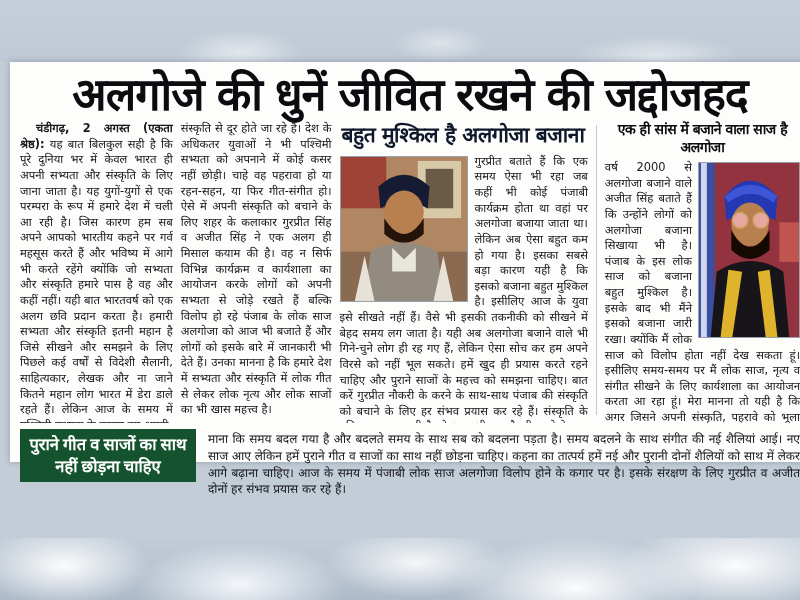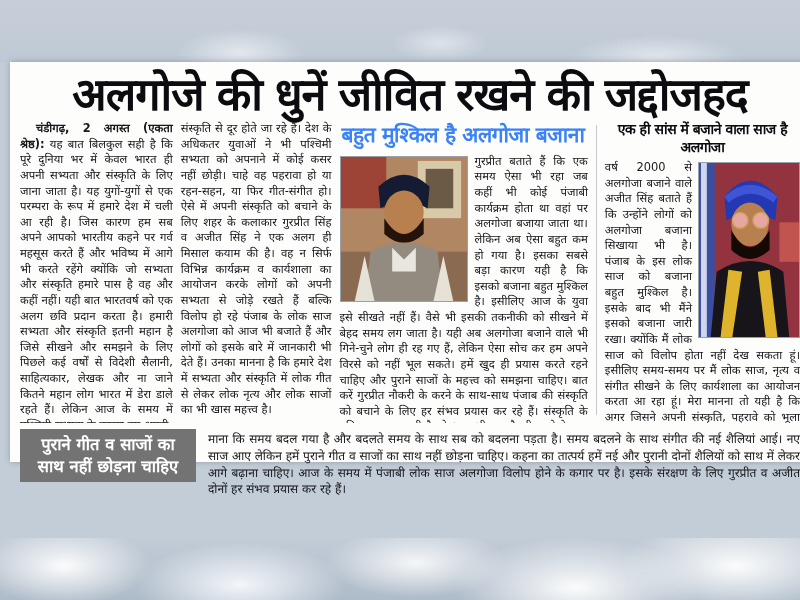--- a/index.html
+++ b/index.html
@@ -51,21 +51,21 @@
   .body-row { display:flex; gap:8px; height:302px; overflow:hidden; }
   .col { font-size:11.4px; line-height:1.37; text-align:justify; color:#17171c; }
   .col-1 { width:155px; }
   .col-2 { width:153px; }
   .col-mid { width:252px; }
   .col-right { width:198px; }
   .dateline { font-weight:700; }
   .indent { display:inline-block; width:16px; }
 
   .mid-heading {
-    font-size:21px; font-weight:800; color:#3b82f6;
+    font-size:21px; font-weight:800; color:#0f172a;
     margin:0 0 4px 2px; letter-spacing:-.5px;
   }
   .right-heading {
     font-size:14px; font-weight:800; color:#0c0c10; text-align:center;
     line-height:1.25; margin-bottom:4px; letter-spacing:-.5px;
   }
 
   .photo { border:1px solid #9aa0a8; background:#ccc; display:block; }
   .photo-gurpreet { float:left; width:128px; height:146px; margin:2px 7px 3px 0; }
   .photo-ajit { float:right; width:102px; height:176px; margin:2px 0 3px 6px; }
@@ -138,18 +138,18 @@
           <path d="M33 68 Q52 102 72 68 L72 88 Q52 106 33 88 Z" fill="#150903"></path>
           <path d="M18 110 Q52 88 86 110 L92 176 L12 176 Z" fill="#17151a"></path>
           <path d="M30 108 L22 176 L34 176 L44 110 Z" fill="#e0b32c"></path>
           <path d="M72 108 L80 176 L68 176 L60 110 Z" fill="#e0b32c"></path>
         </svg>
         <span>वर्ष 2000 से अलगोजा बजाने वाले अजीत सिंह बताते हैं कि उन्होंने लोगों को अलगोजा बजाना सिखाया भी है। पंजाब के इस लोक साज को बजाना बहुत मुश्किल है। इसके बाद भी मैंने इसको बजाना जारी रखा। क्योंकि मैं लोक साज को विलोप होता नहीं देख सकता हूं। इसीलिए समय-समय पर मैं लोक साज, नृत्य व संगीत सीखने के लिए कार्यशाला का आयोजन करता आ रहा हूं। मेरा मानना तो यही है कि अगर जिसने अपनी संस्कृति, पहरावे को भूला दिया वो इंसान ही नहीं है। आज की युवा पीढ़ी को नशे की लत को छोड़कर संस्कृति को बचाने के लिए हमारे साथ कदम से कदम मिलाना चाहिए और तभी संस्कृति को जिंदा रखा जा सकता है।</span>
       </div>
     </div>
 
     <div class="bottom-row">
-      <div class="highlight-box" style="background: #737373;">पुराने गीत व साजों का साथ नहीं छोड़ना चाहिए</div>
+      <div class="highlight-box" style="background: #14532d; font-family: Liberation Serif, serif;">पुराने गीत व साजों का साथ नहीं छोड़ना चाहिए</div>
       <div class="bottom-par">माना कि समय बदल गया है और बदलते समय के साथ सब को बदलना पड़ता है। समय बदलने के साथ संगीत की नई शैलियां आई। नए साज आए लेकिन हमें पुराने गीत व साजों का साथ नहीं छोड़ना चाहिए। कहना का तात्पर्य हमें नई और पुरानी दोनों शैलियों को साथ में लेकर आगे बढ़ाना चाहिए। आज के समय में पंजाबी लोक साज अलगोजा विलोप होने के कगार पर है। इसके संरक्षण के लिए गुरप्रीत व अजीत दोनों हर संभव प्रयास कर रहे हैं।</div>
     </div>
 
   </div>
 </div>
 
 </body></html>

